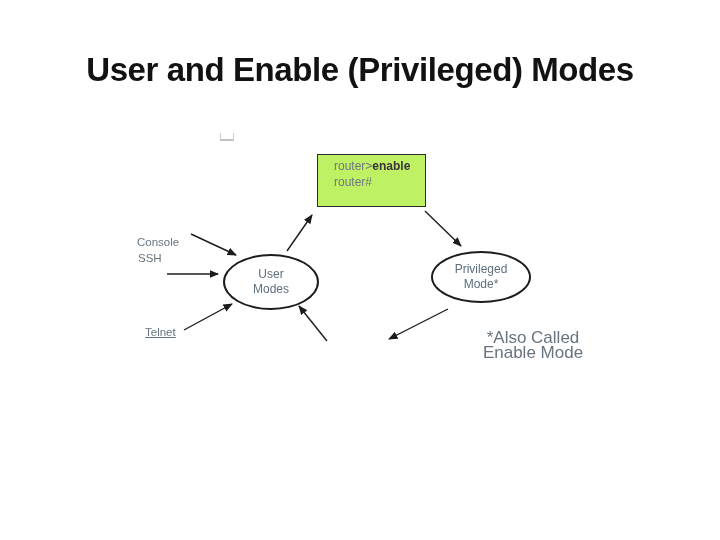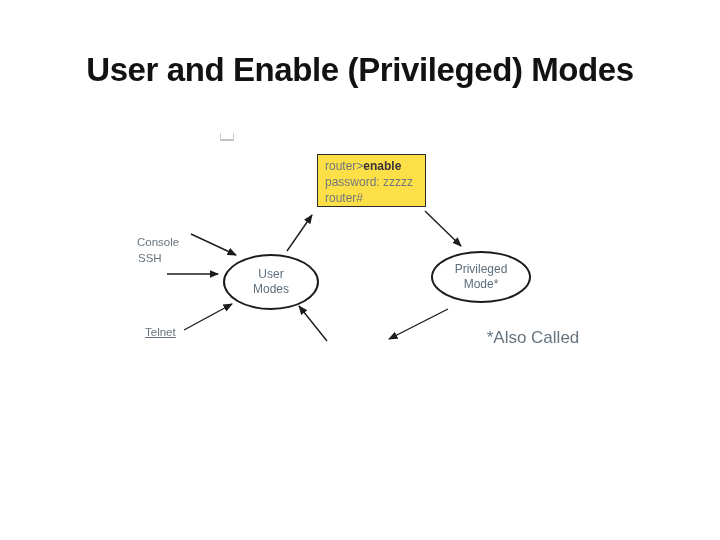--- a/index.html
+++ b/index.html
@@ -49,25 +49,25 @@
     justify-content:center;
     font-size:12px;
     line-height:15px;
     color:#5d6e7d;
     text-align:left;
   }
   .node-user{left:223px;top:254px;width:92px;height:52px;}
   .node-priv{left:431px;top:251px;width:96px;height:48px;}
   .cmd-box{
     position:absolute;
-    background:#fde047;
+    background:#bef264;
     font-size:12px;
     line-height:16px;
     color:#70777f;
-    padding:3px 0 0 7px;
+    padding:3px 0 0 16px;
     box-sizing:border-box;
   }
   .cmd-box b{color:#3a333b;}
   .box-enable{left:317px;top:154px;width:109px;height:53px;border:1.6px solid #2b2b2b;}
   .box-disable{left:325px;top:343px;width:104px;height:53px;border:2.2px solid #141414;}
   .access-label{
     position:absolute;
     font-size:11.5px;
     color:#67747f;
   }
@@ -118,22 +118,22 @@
     <span>User</span>
     <span>Modes</span>
   </div>
   <div class="node-ellipse node-priv">
     <span>Privileged</span>
     <span>Mode*</span>
   </div>
 
   <div class="cmd-box box-enable">
     <div><span>router&gt;</span><b>enable</b></div>
-    <div>password: zzzzz</div>
     <div>router#</div>
   </div>
 
 
   <div class="footnote">
     <div>*Also Called</div>
+    <div>Enable Mode</div>
   </div>
 
 </div>
 
 </body></html>

